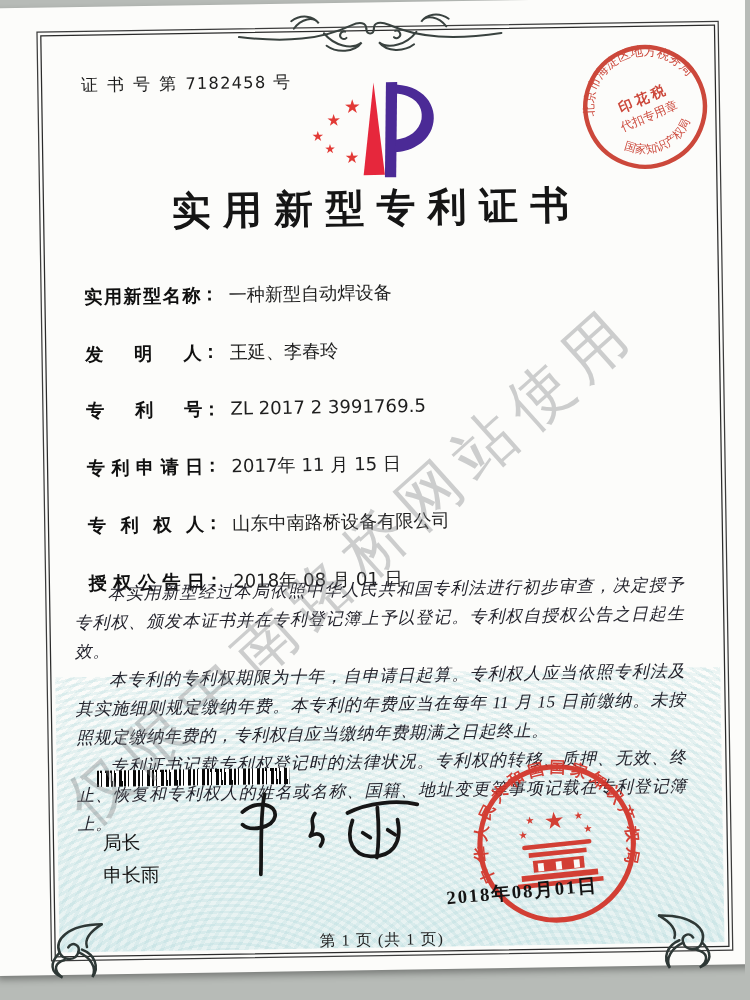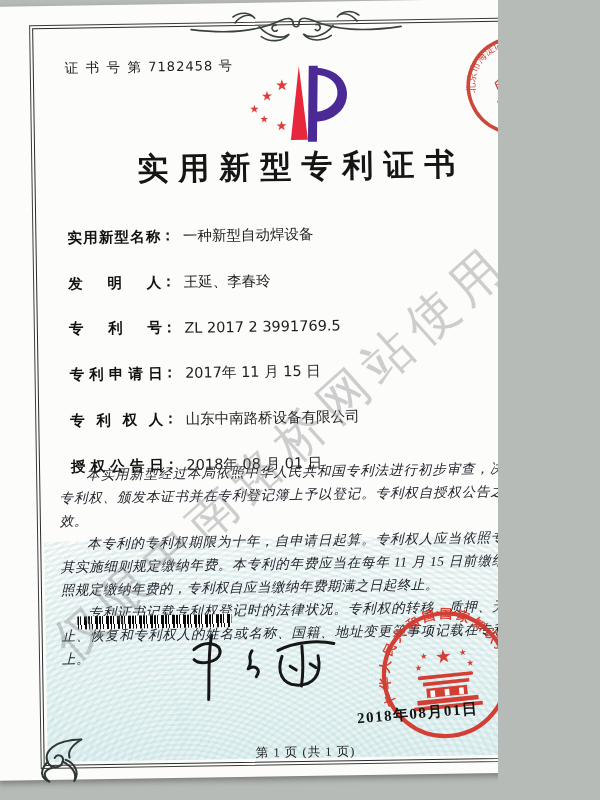--- a/index.html
+++ b/index.html
@@ -1,21 +1,21 @@
 <!DOCTYPE html>
 <html><head>
 <meta charset="utf-8">
 <style>
   html,body{margin:0;padding:0;}
   body{
     width:600px;height:800px;overflow:hidden;
     background:#b7bbb7;
     font-family:"Liberation Serif", serif;
   }
-  .photo{position:relative;width:498px;height:800px;overflow:hidden;}
+  .photo{position:relative;width:596px;height:800px;overflow:hidden;}
   .paper{
     position:absolute;left:-8px;top:2px;width:614px;height:774px;
     background:#fcfcfa;
     transform:rotate(-0.9deg);transform-origin:50% 50%;
     box-shadow:0 3px 6px rgba(0,0,0,.35);
     border-right:2px solid #555;
   }
   .tilt{position:absolute;left:0;top:0;width:600px;height:800px;
     transform:rotate(-0.9deg);transform-origin:50% 50%;}
   .frame{
@@ -178,20 +178,24 @@
     </div>
 
     <div class="bodytext">
       <p>本实用新型经过本局依照中华人民共和国专利法进行初步审查，决定授予专利权、颁发本证书并在专利登记簿上予以登记。专利权自授权公告之日起生效。</p>
       <p>本专利的专利权期限为十年，自申请日起算。专利权人应当依照专利法及其实施细则规定缴纳年费。本专利的年费应当在每年 11 月 15 日前缴纳。未按照规定缴纳年费的，专利权自应当缴纳年费期满之日起终止。</p>
       <p>专利证书记载专利权登记时的法律状况。专利权的转移、质押、无效、终止、恢复和专利权人的姓名或名称、国籍、地址变更等事项记载在专利登记簿上。</p>
     </div>
 
     <div class="barcode"></div>
 
+    <div class="signer">
+      <div>局长</div>
+      <div>申长雨</div>
+    </div>
 
     <svg class="sig-script" width="170" height="80" viewBox="0 0 170 80">
       <g stroke="#161616" stroke-width="3" fill="none" stroke-linecap="round" stroke-linejoin="round">
         <path d="M30,6 C26,22 27,48 26,70"></path>
         <path d="M12,20 C24,10 40,14 38,24 C36,33 18,36 12,30"></path>
         <path d="M70,22 C64,30 72,30 66,40 C72,36 80,40 74,48"></path>
         <path d="M96,22 C112,14 136,12 152,16"></path>
         <path d="M120,18 C121,32 121,46 119,58"></path>
         <path d="M100,28 C94,44 100,56 114,57 C130,58 140,48 136,28"></path>
         <path d="M108,38 l6,4 M128,36 l6,4"></path>

